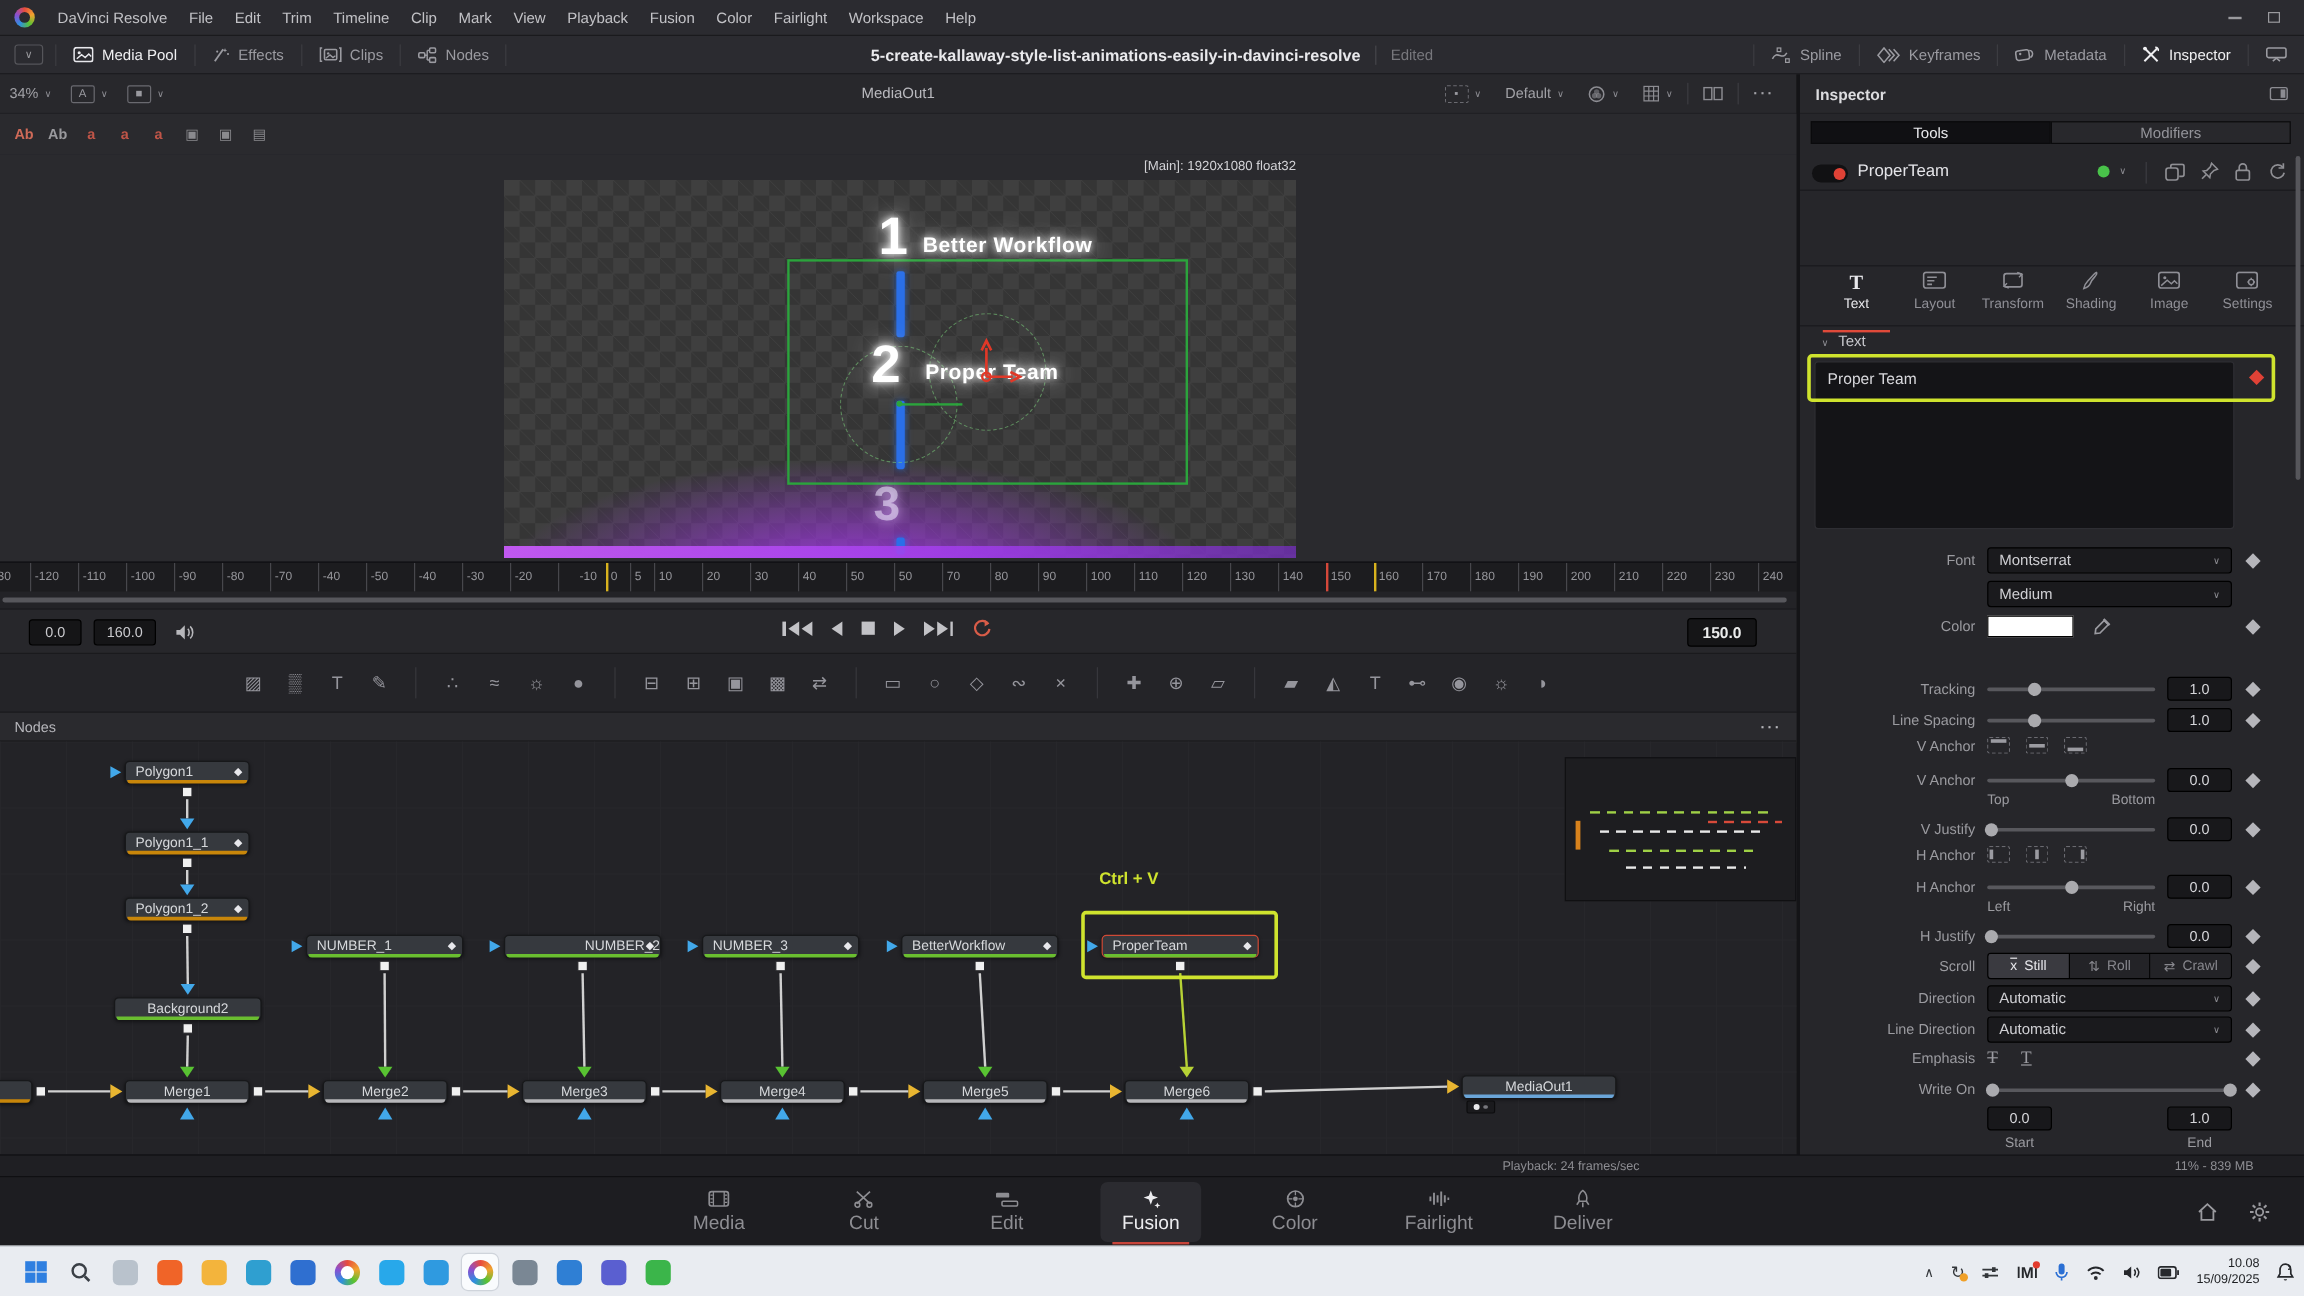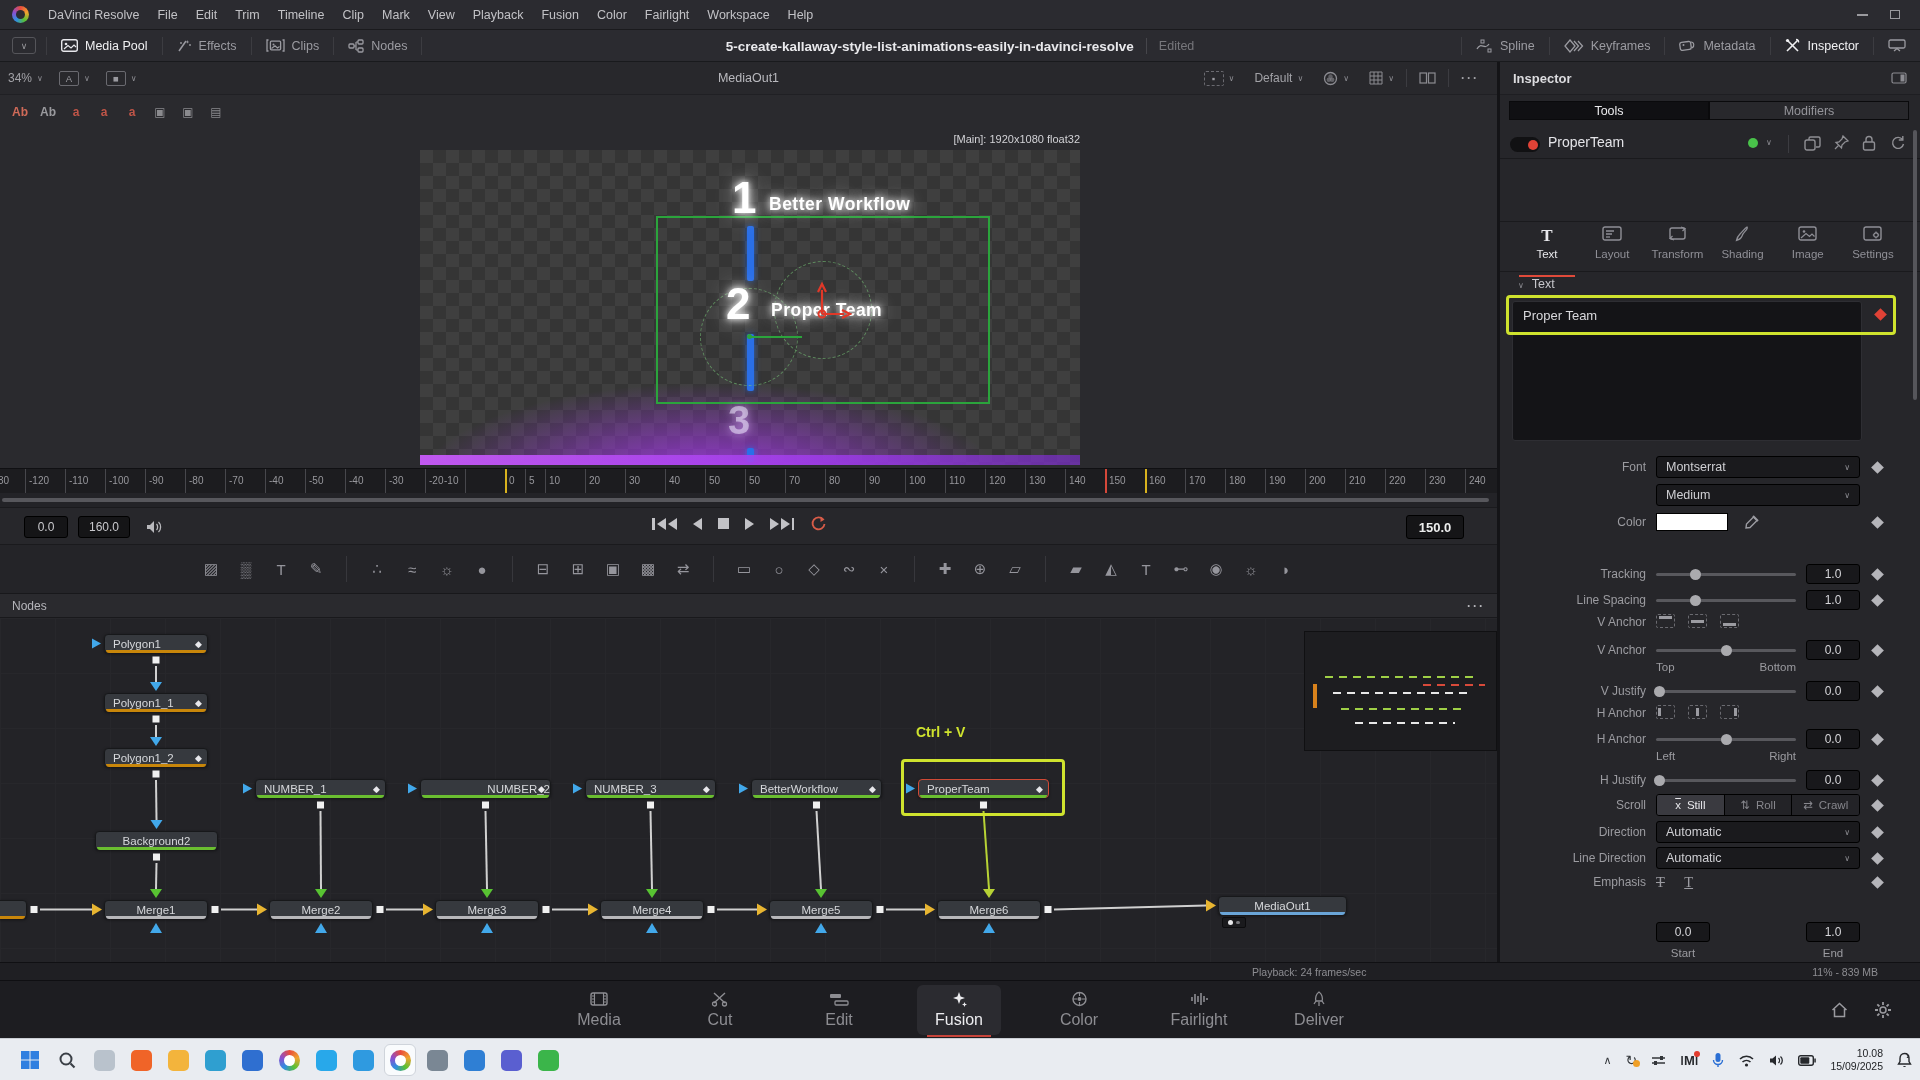--- a/index.html
+++ b/index.html
@@ -368,21 +368,21 @@
     <div class="ticklab" style="left: 269px;">-40</div>
     <div class="tick" style="left: 305px;"></div>
     <div class="ticklab" style="left: 309px;">-50</div>
     <div class="tick" style="left: 345px;"></div>
     <div class="ticklab" style="left: 349px;">-40</div>
     <div class="tick" style="left: 385px;"></div>
     <div class="ticklab" style="left: 389px;">-30</div>
     <div class="tick" style="left: 425px;"></div>
     <div class="ticklab" style="left: 429px;">-20</div>
     <div class="tick" style="left: 465px;"></div>
-    <div class="ticklab" style="left: 444px;">-10</div>
+    <div class="ticklab" style="left: 483px;">-10</div>
     <div class="tick" style="left: 505px;"></div>
     <div class="ticklab" style="left: 509px;">0</div>
     <div class="tick" style="left: 525px;"></div>
     <div class="ticklab" style="left: 529px;">5</div>
     <div class="tick" style="left: 545px;"></div>
     <div class="ticklab" style="left: 549px;">10</div>
     <div class="tick" style="left: 585px;"></div>
     <div class="ticklab" style="left: 589px;">20</div>
     <div class="tick" style="left: 625px;"></div>
     <div class="ticklab" style="left: 629px;">30</div>
@@ -1083,20 +1083,29 @@
     <span class="kf"></span>
   </div>
   <div class="irow" style="top:777px;height:20px">
     <span class="ilab">Emphasis</span>
     <div class="span23">
       <span class="emph" style="text-decoration:line-through">T</span>
       <span class="emph" style="text-decoration:underline">T</span>
     </div>
     <span class="kf" style="grid-column:4"></span>
   </div>
+  <div class="irow" style="top:801px">
+    <span class="ilab">Write On</span>
+    <div class="slider span23">
+        <div class="trk"></div>
+        <div class="hnd" style="left:2%"></div>
+        <div class="hnd" style="left:99%"></div>
+      </div>
+    <span class="kf" style="grid-column:4"></span>
+  </div>
   <div class="abs" style="left:156px;top:827px;width:204px;display:flex;justify-content:space-between">
     <div class="vbox">0.0</div>
     <div class="vbox">1.0</div>
   </div>
   <div class="abs" style="left:156px;top:852px;width:204px;display:flex;justify-content:space-between;font-size:11.5px;color:#9b9ba0">
     <span style="width:54px;text-align:center">Start</span>
     <span style="width:54px;text-align:center">End</span>
   </div>
 
   <div class="abs" style="left:413px;top:35px;width:4px;height:270px;background:#56565b;border-radius:2px"></div>

